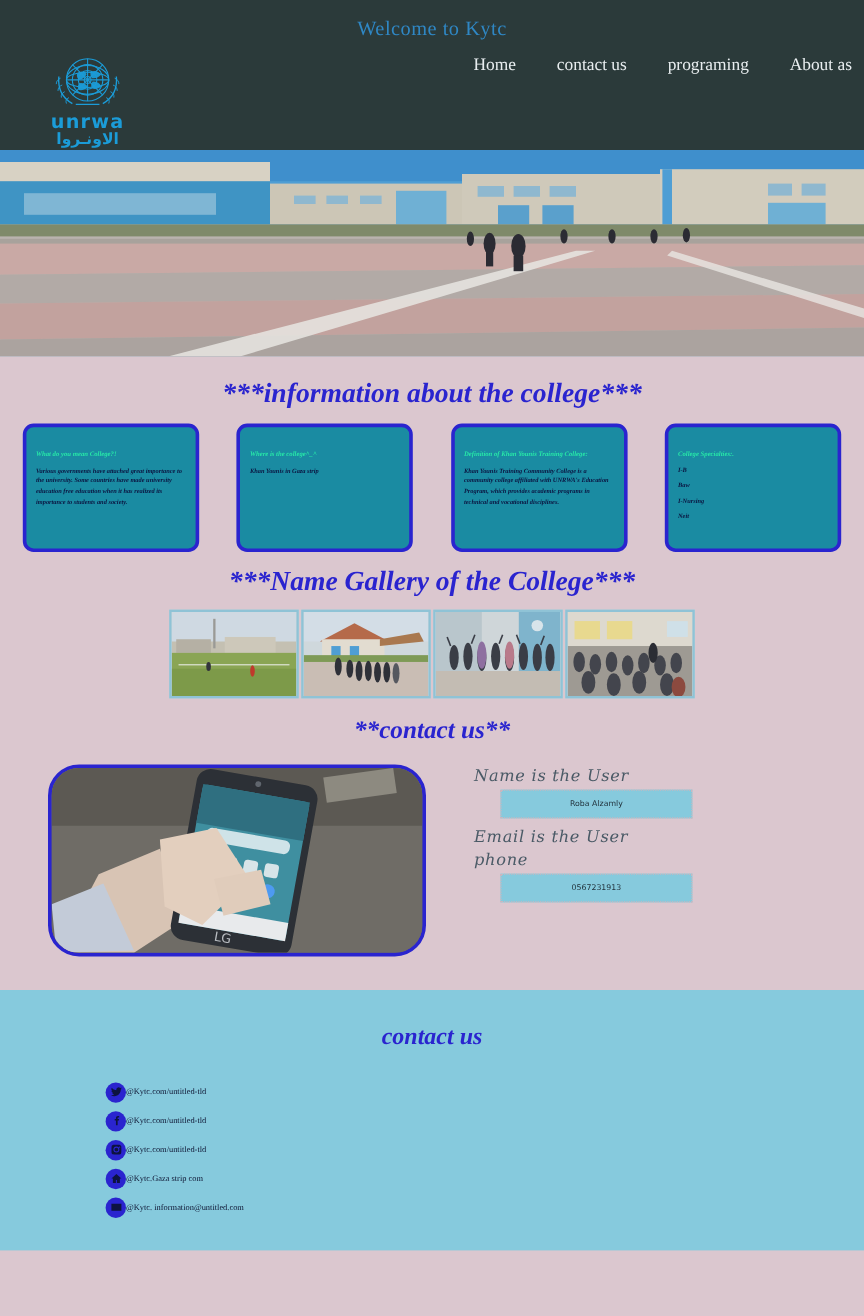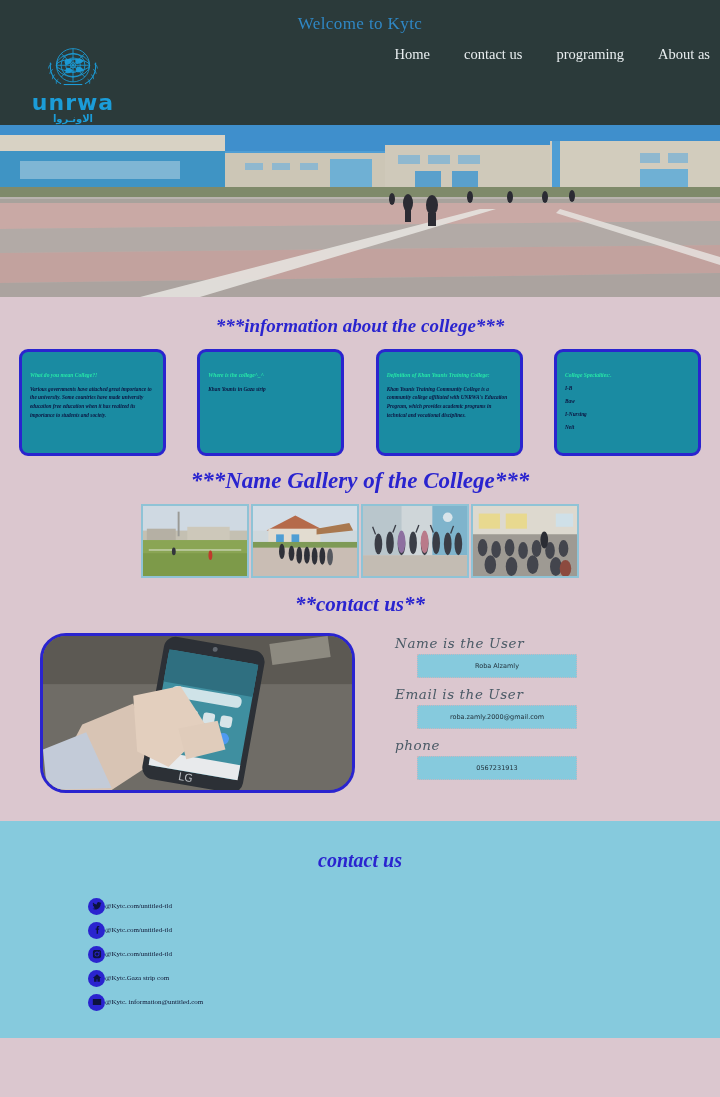--- a/index.html
+++ b/index.html
@@ -28,28 +28,28 @@
   .logo-wrap {
     position:absolute;
     left:22px; top:44px;
     width:102px; height:80px;
     display:flex; flex-direction:column; align-items:center;
   }
   .logo-svg { width:92px; height:54px; display:block; }
   .logo-word {
     color:#1b9cd8;
     font-family:"DejaVu Sans", sans-serif;
-    font-size:22px; font-weight:bold;
+    font-size:16px; font-weight:bold;
     letter-spacing:1px; line-height:1;
     margin-top:1px;
   }
   .logo-ar {
     color:#1b9cd8;
     font-family:"DejaVu Sans", sans-serif;
-    font-size:10px; font-weight:bold;
+    font-size:13px; font-weight:bold;
     line-height:1.05;
     direction:rtl;
   }
   .nav {
     position:absolute;
     right:0; top:46px;
     display:flex; gap:34px;
     padding-right:10px;
     justify-content:space-between;
   }
@@ -70,21 +70,21 @@
   .hero svg { display:block; width:100%; height:100%; }
 
   
   .sec-title {
     text-align:center;
     color:#2a24cf;
     font-weight:bold;
     font-style:italic;
     font-family:"Liberation Serif", serif;
   }
-  .t-info   { font-size:19px; padding:18px 0 6px; }
+  .t-info   { font-size:23px; padding:18px 0 6px; }
   .t-gallery{ font-size:23px; padding:12px 0 6px; }
   .t-contact{ font-size:21px; padding:14px 0 4px; }
 
   
   .cards {
     display:flex;
     justify-content:space-between;
     padding:6px 19px 0;
   }
   .card {
@@ -463,21 +463,20 @@
       <polygon points="92,62 140,52 168,96 128,136 96,120" fill="#e3cfbe"></polygon>
       <polygon points="138,96 178,88 186,118 146,128" fill="#e0ccbb"></polygon>
     </svg>
   </div>
 
   <div class="form">
     <div class="f-label">Name is the User</div>
     <div class="f-input">Roba Alzamly</div>
 
     <div class="f-label">Email is the User</div>
-    <div class="f-input">roba.zamly.2000@gmail.com</div>
 
     <div class="f-label">phone</div>
     <div class="f-input">0567231913</div>
   </div>
 </div>
 
 <div class="footer">
   <div class="f-title">contact us</div>
   <div class="f-list">
 

